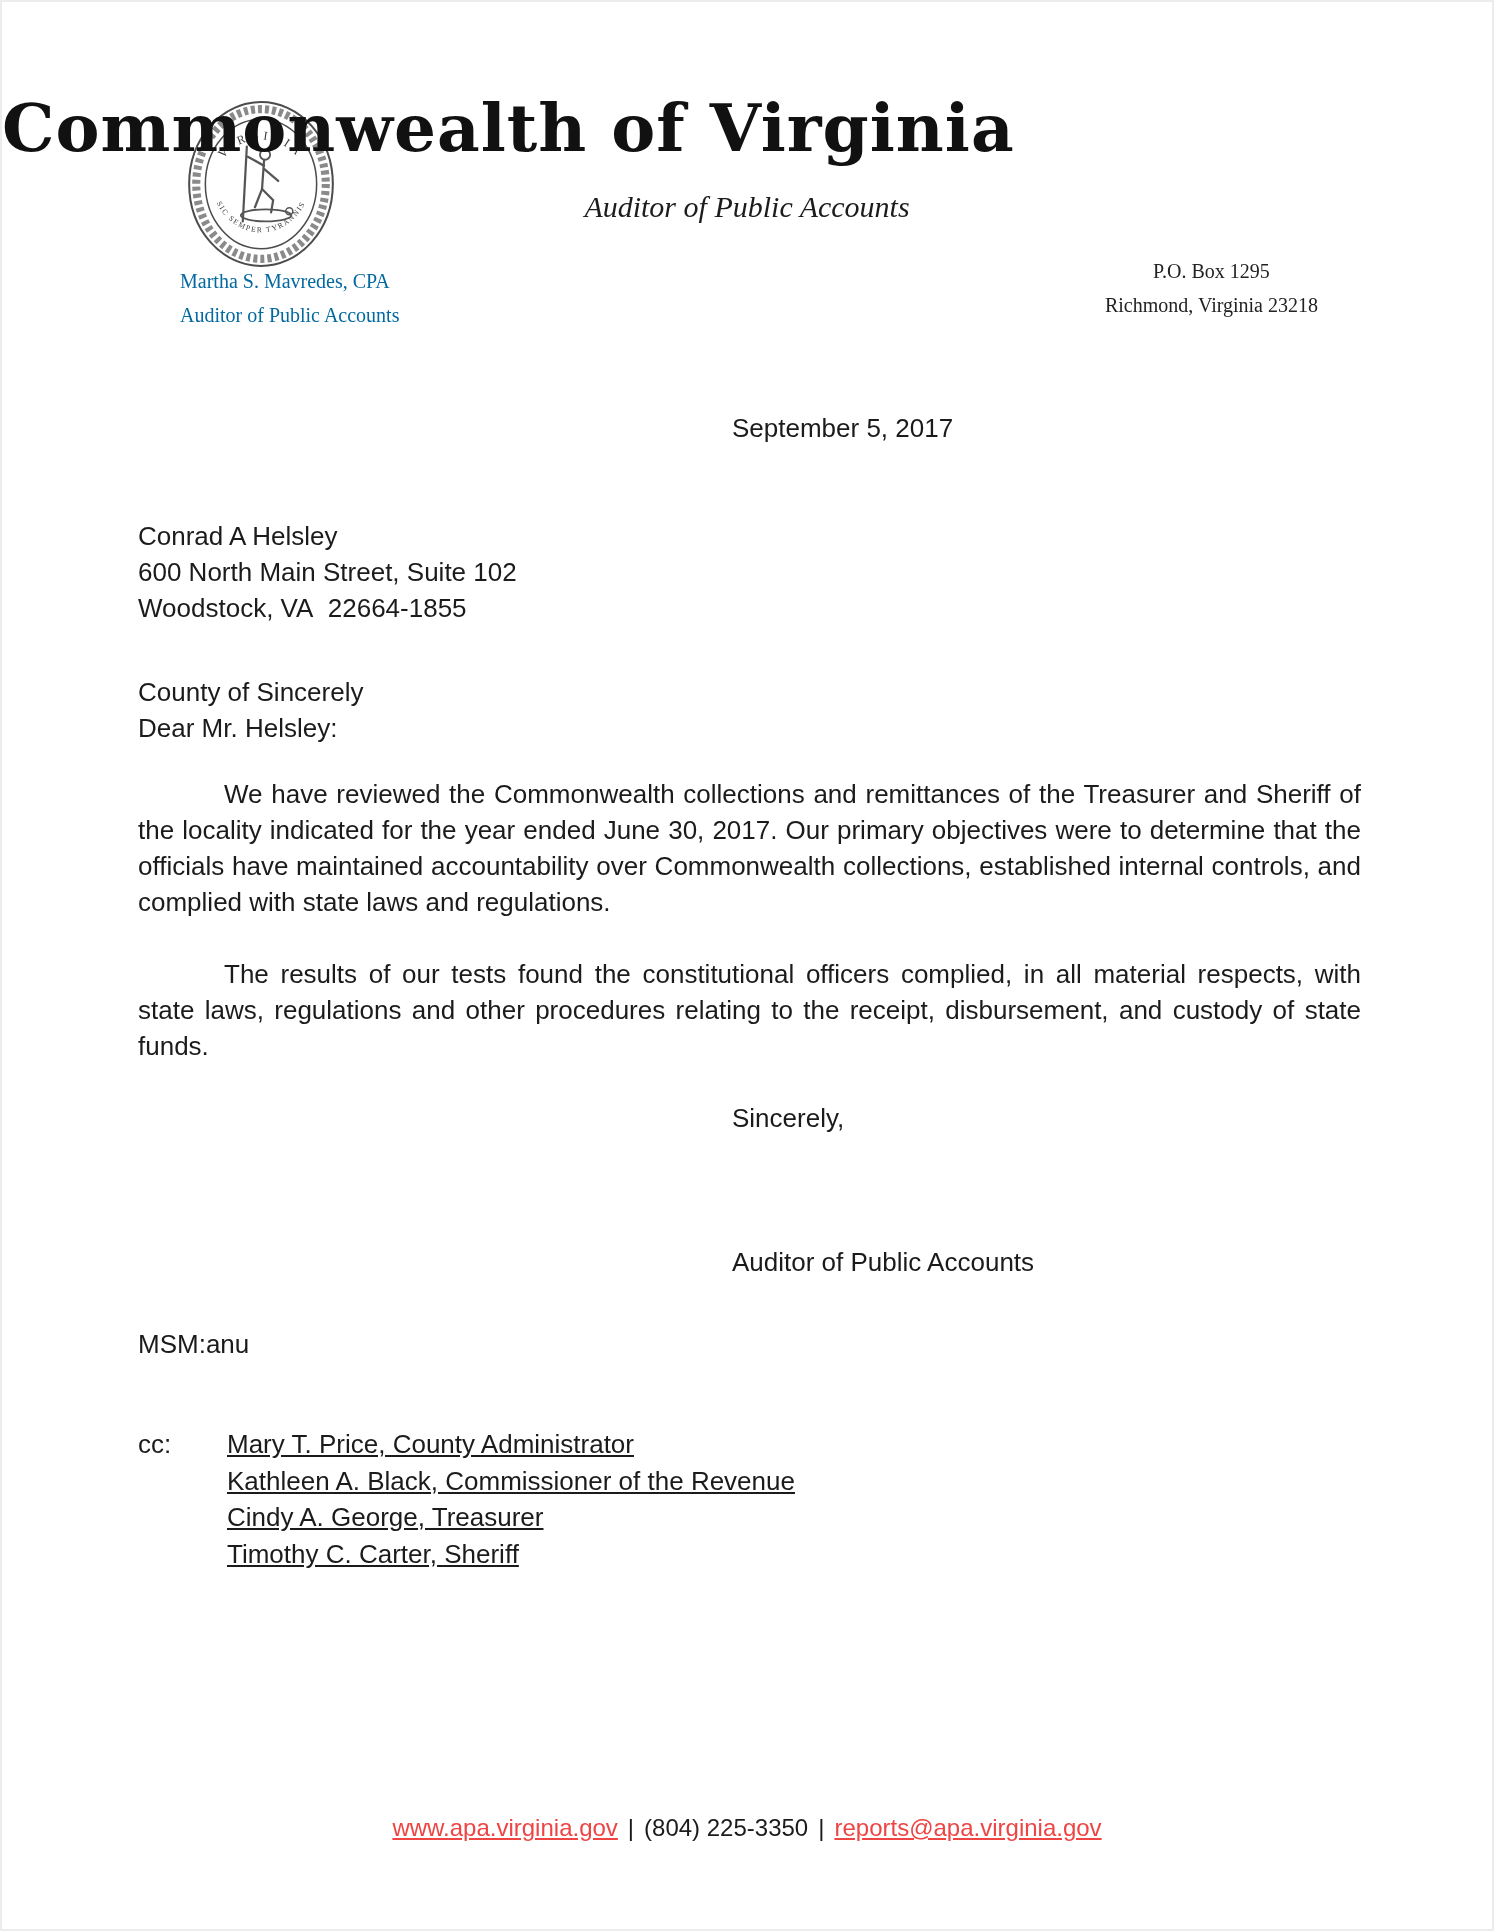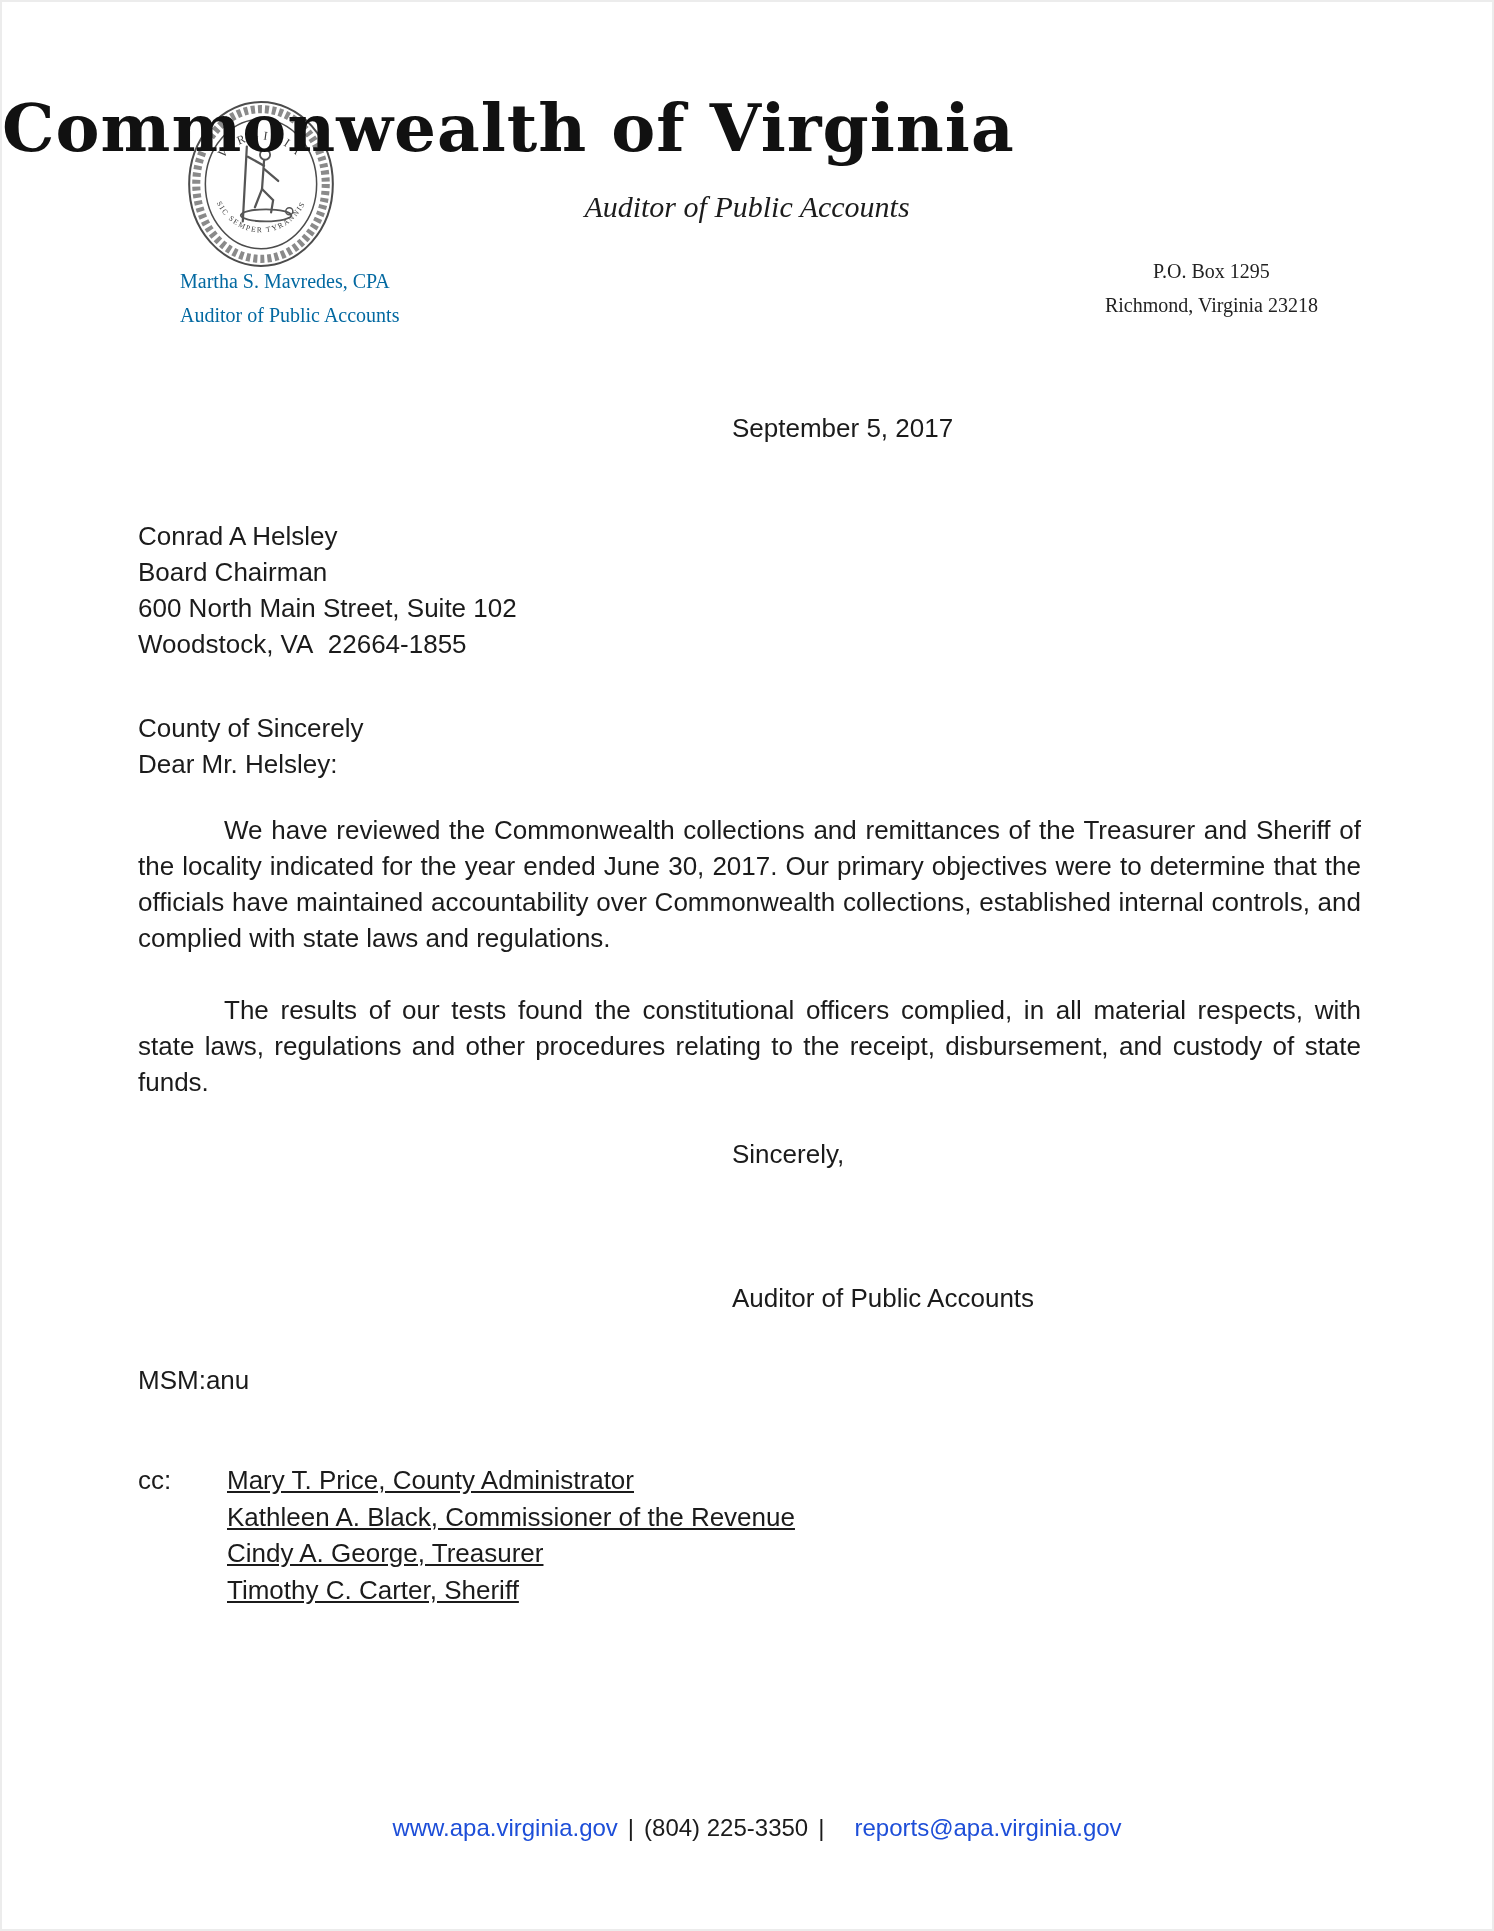--- a/index.html
+++ b/index.html
@@ -55,21 +55,21 @@
   .signer-title { margin-top:108px; margin-left:594px; }
   .initials { margin-top:46px; }
   .cc-block { margin-top:64px; display:flex; }
   .cc-label { width:89px; flex:0 0 89px; }
   .cc-names div { line-height:36.5px;text-decoration:underline; }
   
   .footer {
     position:absolute; left:0; top:1808px; width:100%;
     text-align:center; font-size:24px; line-height:36px;
   }
-  .footer a { color:#1d4ed8; cursor:pointer;margin-left:20px; }
+  .footer a { color:#ef4444; text-decoration:underline; cursor:pointer; }
   .footer .sep { color:#1b1b1b; padding:0 10px; }
 </style>
 </head>
 <body>
 
 <div class="page">
 
   <div class="letterhead">
 
     <svg class="seal" viewBox="0 0 150 170" aria-hidden="true">
@@ -110,21 +110,20 @@
       <div>Richmond, Virginia 23218</div>
     </div>
   </div>
 
   <div class="content">
 
     <div class="date-line">September 5, 2017</div>
 
     <div class="recipient">
       <div>Conrad A Helsley</div>
-      <div>Board Chairman</div>
       <div>600 North Main Street, Suite 102</div>
       <div>Woodstock, VA&nbsp; 22664-1855</div>
     </div>
 
     <div class="re-line">County of Sincerely</div>
 
     <div class="salutation">Dear Mr. Helsley:</div>
 
     <p class="para">We have reviewed the Commonwealth collections and remittances of the Treasurer and Sheriff of the locality indicated for the year ended June 30, 2017.  Our primary objectives were to determine that the officials have maintained accountability over Commonwealth collections, established internal controls, and complied with state laws and regulations.</p>
 

